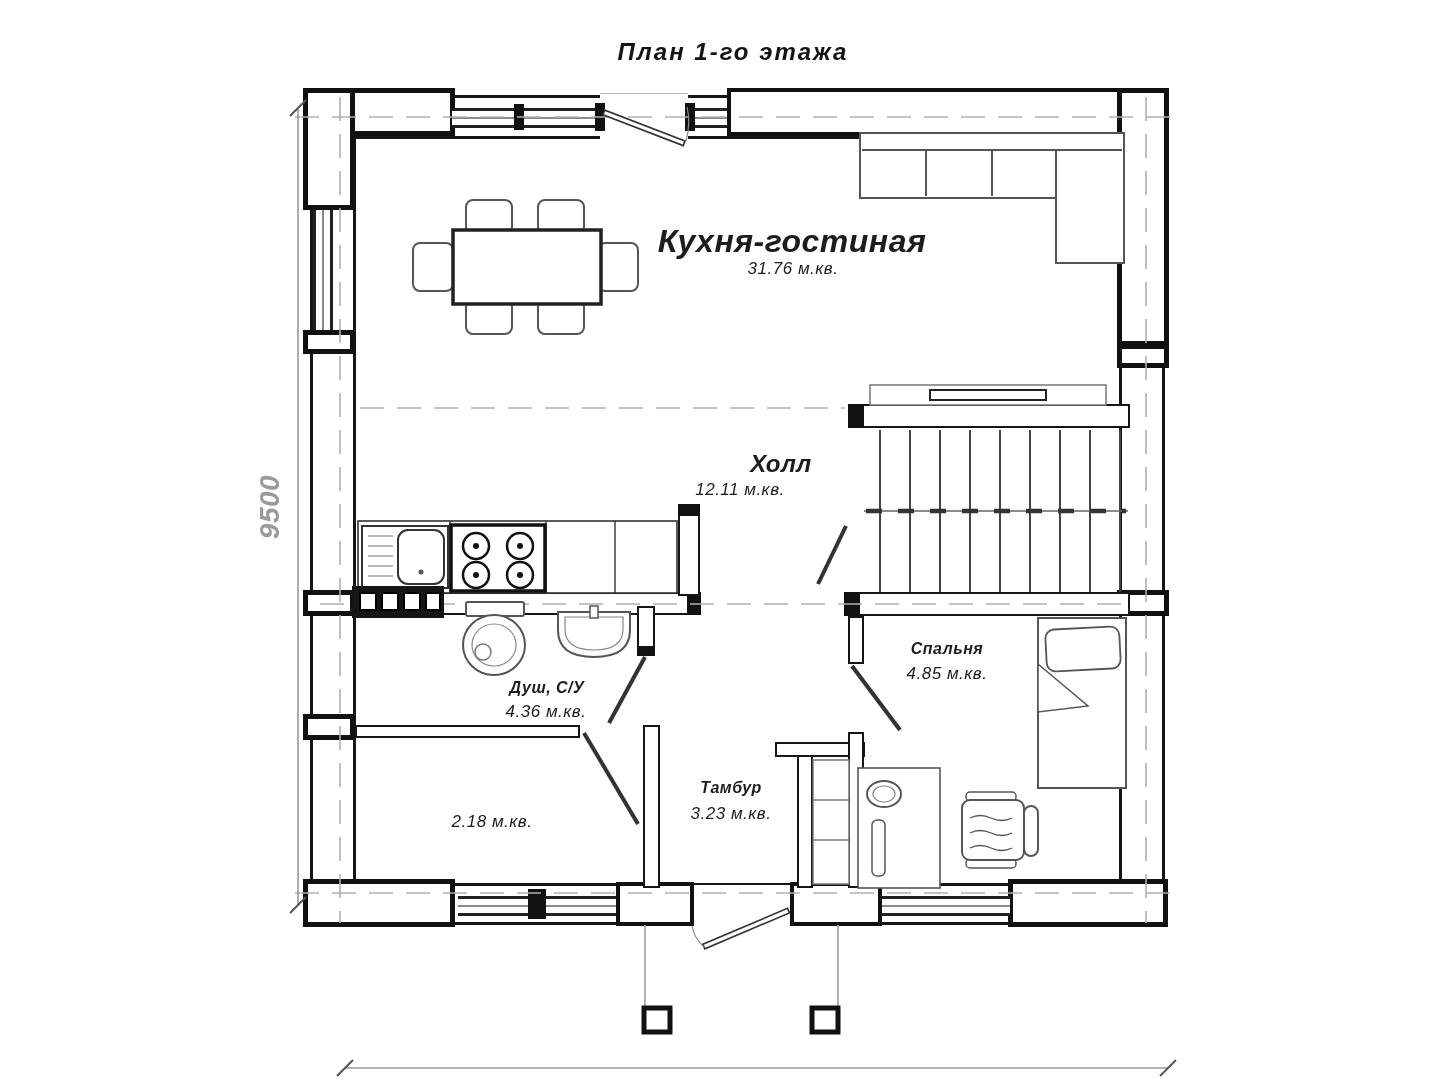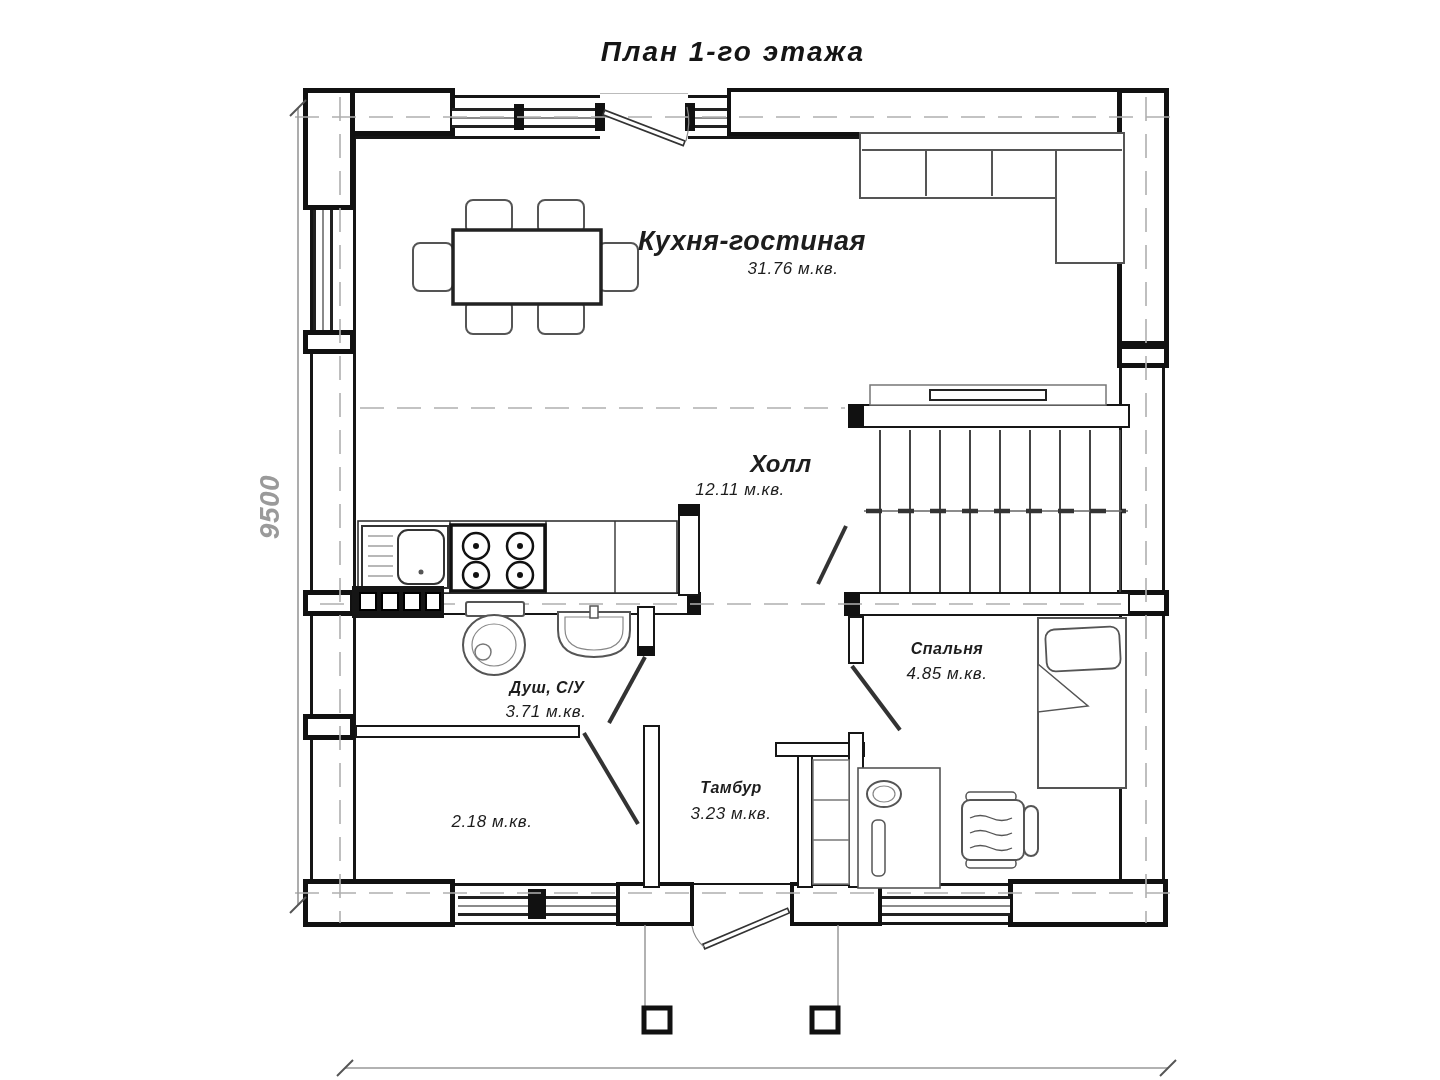--- a/index.html
+++ b/index.html
@@ -16,21 +16,21 @@
   .win-h{height:20px;border-top:3px solid #222;border-bottom:3px solid #222;
          background:linear-gradient(to bottom,#fff 40%,#8a8a8a 40%,#8a8a8a 60%,#fff 60%);}
   .win-v{width:20px;border-left:3px solid #222;border-right:3px solid #222;
          background:linear-gradient(to right,#fff 40%,#8a8a8a 40%,#8a8a8a 60%,#fff 60%);}
   .lbl{position:absolute;font-style:italic;color:#1d1d1d;transform:translate(-50%,-50%);
        white-space:nowrap;letter-spacing:.5px;}
   .room-name{font-weight:bold;font-size:16px;}
   .room-area{font-size:17px;}
   .dim{color:#9a9a9a;font-size:28px;font-style:italic;font-weight:bold;}
   #title{position:absolute;left:733px;top:52px;transform:translate(-50%,-50%);
-         font-size:28px;font-style:italic;font-weight:bold;letter-spacing:2px;color:#151515;}
+         font-size:24px;font-style:italic;font-weight:bold;letter-spacing:2px;color:#151515;}
   #t-name{width:150px;white-space:normal;text-align:center;line-height:1.1;font-size:21px;}
   svg{position:absolute;left:0;top:0;pointer-events:none;}
 </style>
 </head>
 <body>
 
 <div id="plan">
 
   <div class="abs wallband" style="left:310px;top:95px;width:855px;height:44px;"></div>
   <div class="abs wallband" style="left:310px;top:883px;width:855px;height:42px;"></div>
@@ -237,28 +237,28 @@
     <g>
       <line x1="645" y1="925" x2="645" y2="1008" stroke="#999" stroke-width="1.5"></line>
       <line x1="838" y1="925" x2="838" y2="1008" stroke="#999" stroke-width="1.5"></line>
       <rect x="644" y="1008" width="26" height="24" fill="#fff" stroke="#111" stroke-width="5"></rect>
       <rect x="812" y="1008" width="26" height="24" fill="#fff" stroke="#111" stroke-width="5"></rect>
     </g>
   </svg>
 
   <div id="title">План 1-го этажа</div>
 
-  <div class="lbl room-name" style="left:752px;top:241px;font-size:27px;">Кухня-гостиная</div>
+  <div class="lbl room-name" style="left:792px;top:241px;font-size:32px;">Кухня-гостиная</div>
   <div class="lbl room-area" style="left:793px;top:269px;">31.76 м.кв.</div>
 
   <div class="lbl room-name" style="left:781px;top:464px;font-size:24px;">Холл</div>
   <div class="lbl room-area" style="left:740px;top:490px;">12.11 м.кв.</div>
 
   <div class="lbl room-name" style="left:547px;top:688px;">Душ, С/У</div>
-  <div class="lbl room-area" style="left:546px;top:712px;">3.71 м.кв.</div>
+  <div class="lbl room-area" style="left:546px;top:712px;">4.36 м.кв.</div>
 
   <div class="lbl room-area" style="left:492px;top:822px;">2.18 м.кв.</div>
 
   <div class="lbl room-name" style="left:731px;top:788px;">Тамбур</div>
   <div class="lbl room-area" style="left:731px;top:814px;">3.23 м.кв.</div>
 
   <div class="lbl room-name" style="left:947px;top:649px;">Спальня</div>
   <div class="lbl room-area" style="left:947px;top:674px;">4.85 м.кв.</div>
 
   <div class="lbl dim" style="left:737px;top:1098px;font-style:italic;">7500</div>

